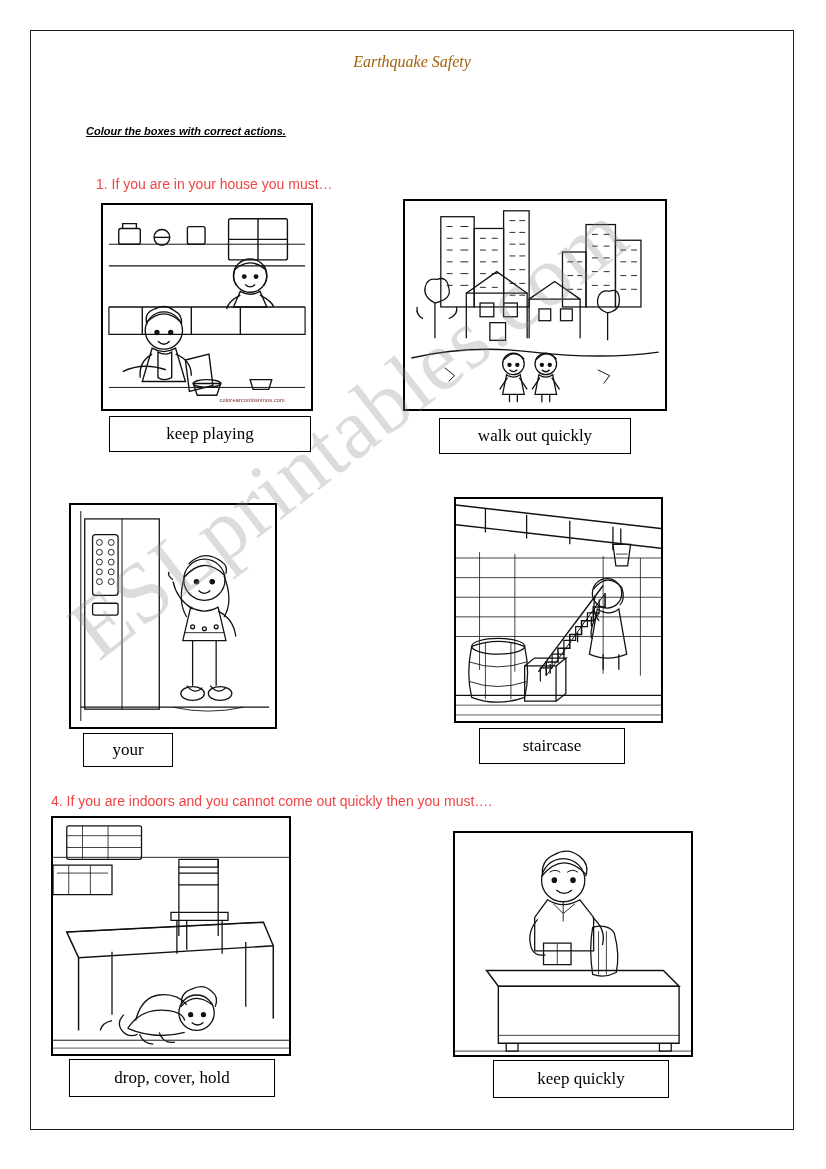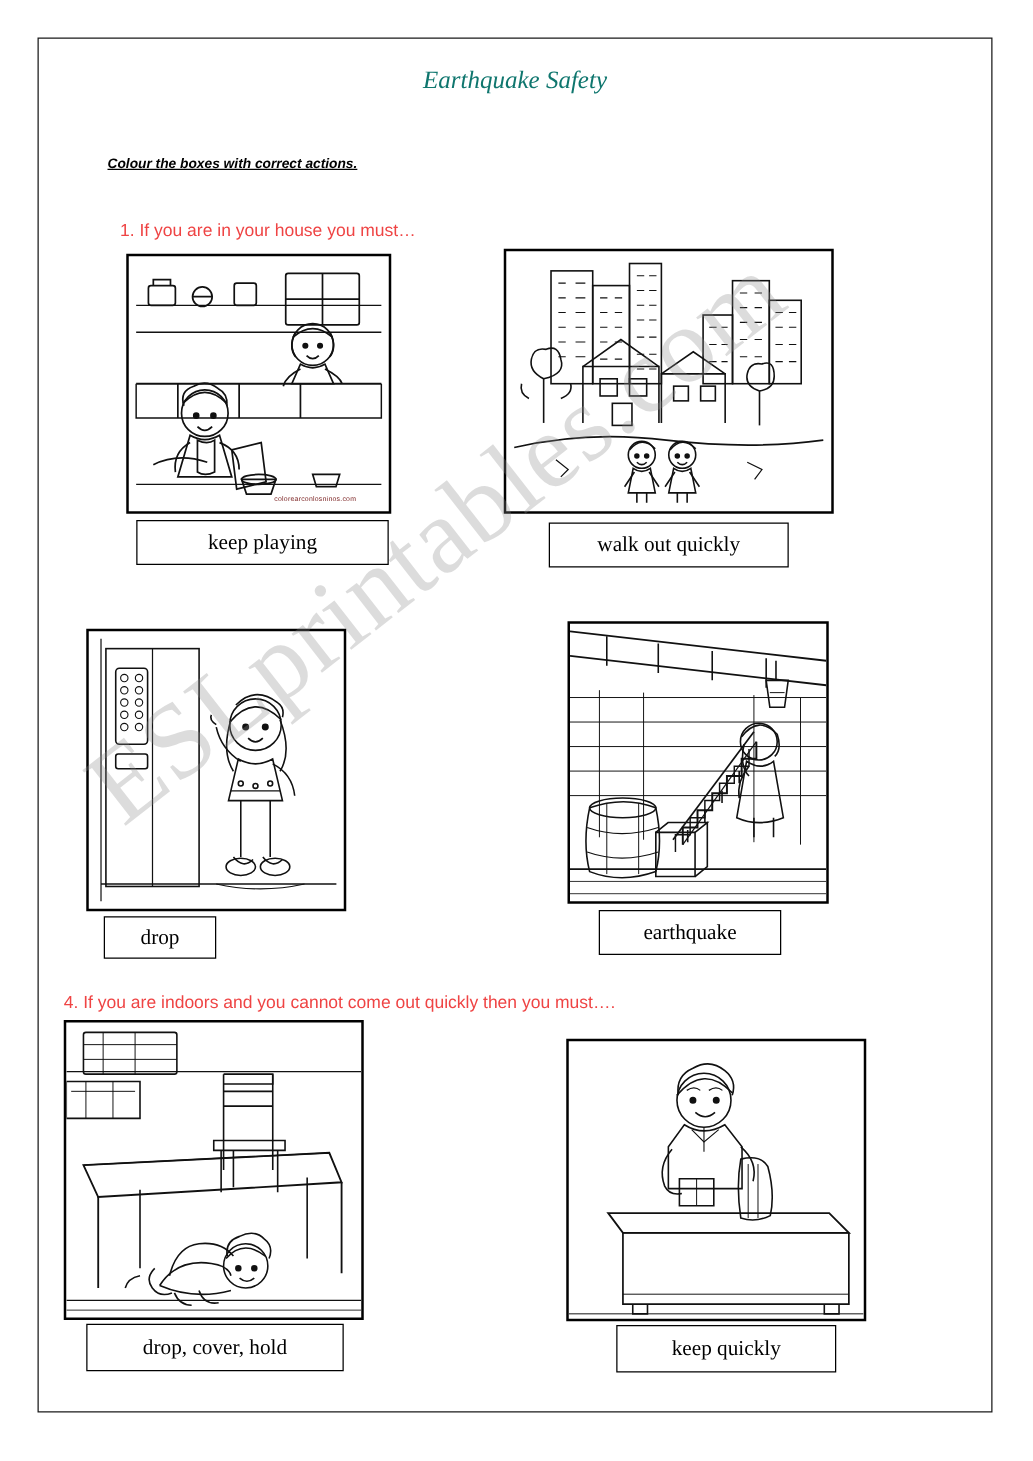--- a/index.html
+++ b/index.html
@@ -27,22 +27,22 @@
   }
 
   .title {
     position: absolute;
     top: 22px;
     left: 0;
     width: 100%;
     text-align: center;
     font-family: "Liberation Serif", serif;
     font-style: italic;
-    font-size: 20px;
-    color: #0f766e;
+    font-size: 16px;
+    color: #a16207;
   }
 
   .q-line1 {
     position: absolute;
     top: 68px;
     left: 0;
     width: 100%;
     text-align: center;
     font-family: "Liberation Sans", sans-serif;
     font-weight: bold;
@@ -315,21 +315,21 @@
         <circle cx="148" cy="124" r="2"></circle>
 
       <path d="M124 138 v46 M148 138 v46"></path>
       <path d="M118 184 q8 10 16 2 M142 184 q8 10 16 2"></path>
       <ellipse cx="124" cy="192" rx="12" ry="7"></ellipse>
       <ellipse cx="152" cy="192" rx="12" ry="7"></ellipse>
 
       <path d="M104 206 q36 8 72 0" stroke-width="0.9"></path>
     </svg>
   </div>
-  <div class="labelbox" id="lbl-3a">drop</div>
+  <div class="labelbox" id="lbl-3a">your</div>
 
   <div class="imgbox" id="box-3b">
     <svg viewBox="0 0 209 226" xmlns="http://www.w3.org/2000/svg" stroke="#111" fill="none" stroke-width="1.3">
 
       <path d="M0 6 L209 30" stroke-width="1.5"></path>
       <path d="M0 26 L209 50" stroke-width="1.5"></path>
       <path d="M30 10 L30 34 M72 16 L72 40 M116 22 L116 46 M160 28 L160 52"></path>
 
       <g stroke-width="0.8">
         <path d="M0 60 H209 M0 80 H209 M0 100 H209 M0 120 H209 M0 140 H209"></path>
@@ -361,21 +361,21 @@
 
       <path d="M70 170 h32 v36 h-32 z"></path>
       <path d="M70 170 l10 -8 h32 l-10 8 M102 170 l10 -8 v36 l-10 8"></path>
 
       <path d="M0 200 H209" stroke-width="1.4"></path>
       <g stroke-width="0.7">
         <path d="M0 210 H209 M0 220 H209"></path>
       </g>
     </svg>
   </div>
-  <div class="labelbox" id="lbl-3b">earthquake</div>
+  <div class="labelbox" id="lbl-3b">staircase</div>
 
   <div class="prompt p4">4. If you are indoors and you cannot come out quickly then you must….</div>
 
   <div class="imgbox" id="box-4a">
     <svg viewBox="0 0 240 240" xmlns="http://www.w3.org/2000/svg" stroke="#111" fill="none" stroke-width="1.3">
 
       <path d="M0 40 H240" stroke-width="0.9"></path>
       <rect x="14" y="8" width="76" height="34" rx="2"></rect>
       <path d="M14 18 H90 M14 30 H90" stroke-width="0.8"></path>
       <path d="M30 8 v34 M56 8 v34" stroke-width="0.8"></path>

